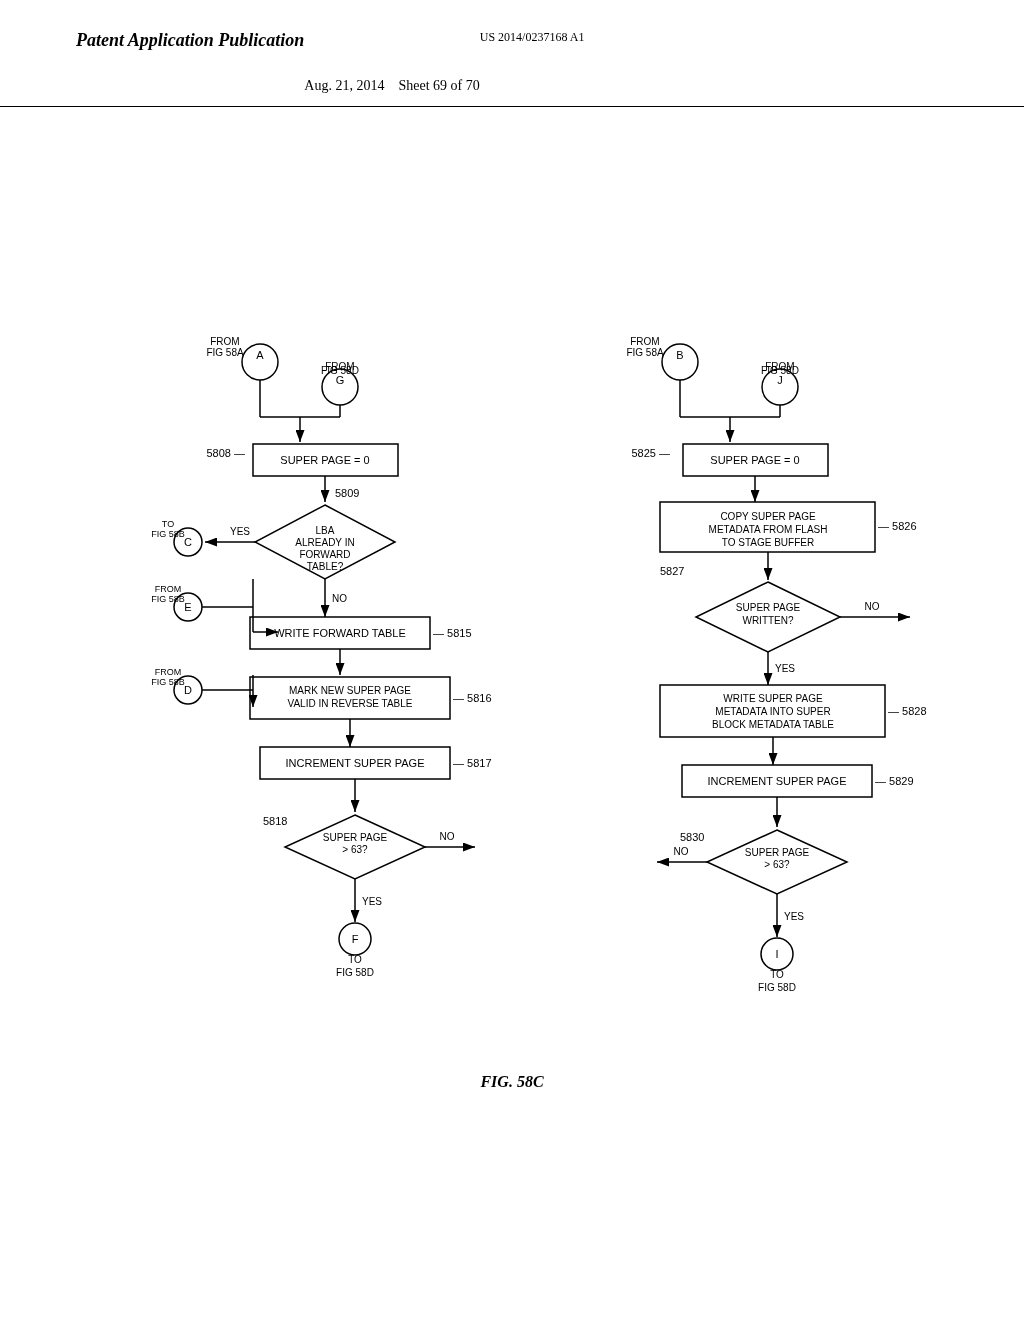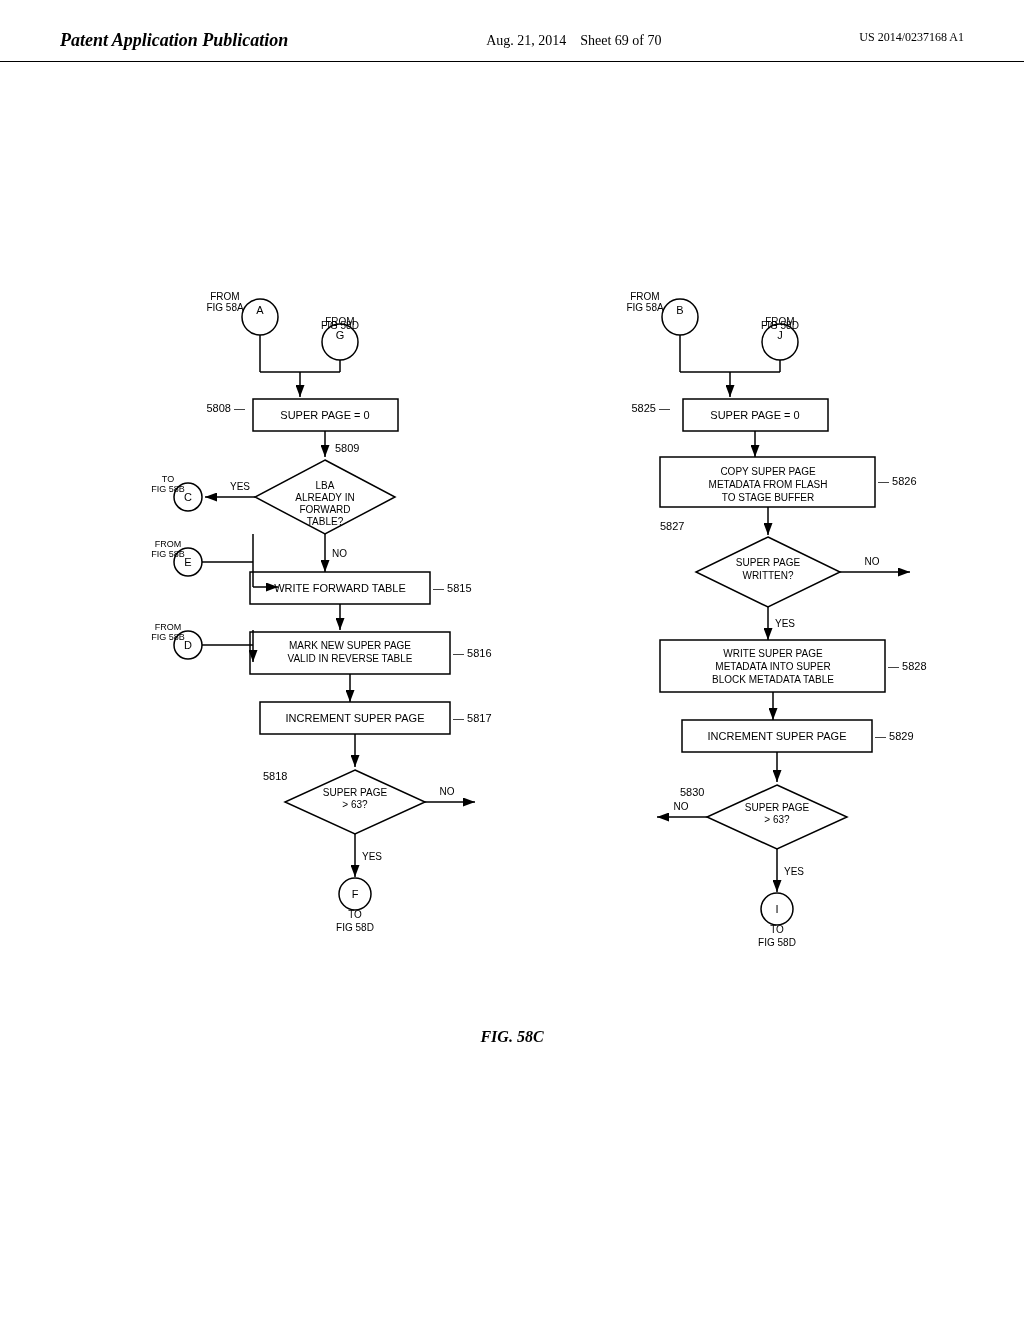--- a/index.html
+++ b/index.html
@@ -7,36 +7,37 @@
       background: #fff;
       font-family: 'Times New Roman', Times, serif;
       width: 1024px;
       min-height: 1320px;
       position: relative;
       overflow-x: hidden;
     }
 
     .page-header {
       display: flex;
-      justify-content: space-between;
+      justify-content: flex-start;
       align-items: flex-start;
-      padding: 30px 60px 10px 60px;
+      padding: 30px 60px 10px 76px;
       border-bottom: 1px solid #000;
     }
 
     .header-left {
       font-size: 18px;
       font-weight: bold;
       font-style: italic;
     }
 
     .header-center {
       font-size: 14px;
       text-align: center;
       line-height: 1.5;
+      margin-top: 45px;
     }
 
     .header-right {
       font-size: 12px;
       text-align: right;
     }
 
     .diagram-area {
       position: relative;
       width: 100%;

